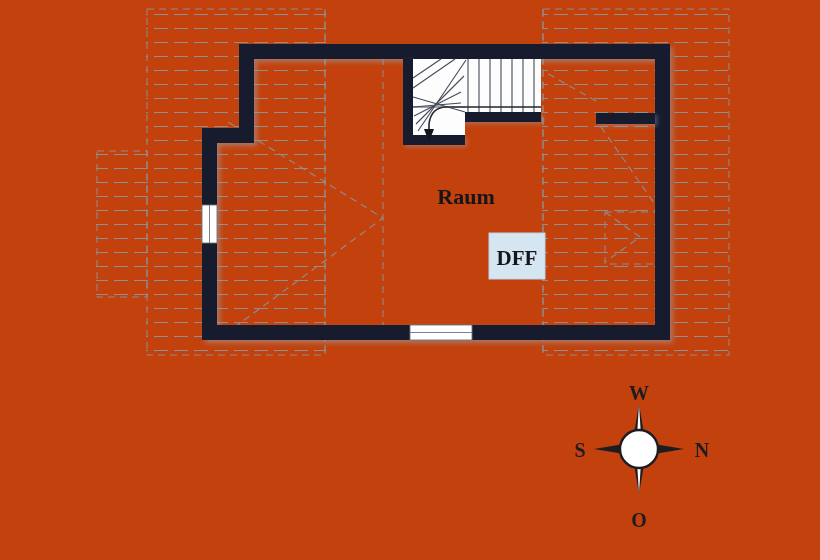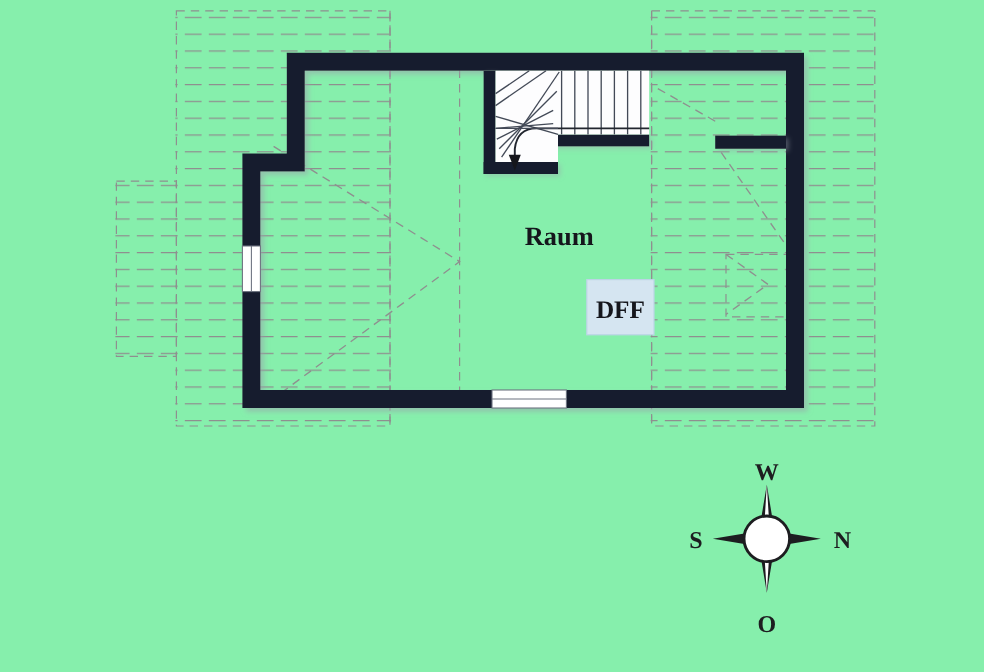--- a/index.html
+++ b/index.html
@@ -10,21 +10,21 @@
   body {
     width: 820px;
     height: 560px;
     overflow: hidden;
     font-family: "Liberation Serif", "DejaVu Serif", serif;
   }
   #floorplan-root {
     position: relative;
     width: 820px;
     height: 560px;
-    background: #86efac;
+    background: #c2410c;
   }
   #plan-svg {
     position: absolute;
     left: 0;
     top: 0;
     width: 820px;
     height: 560px;
     display: block;
   }
   .label-text {

